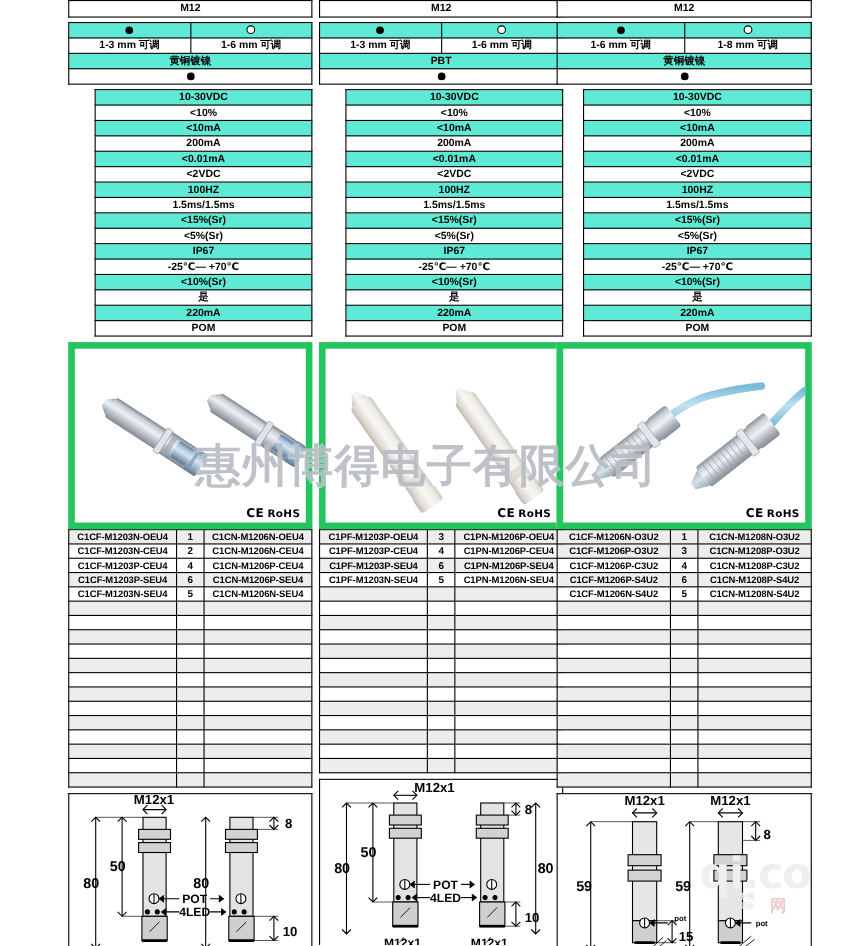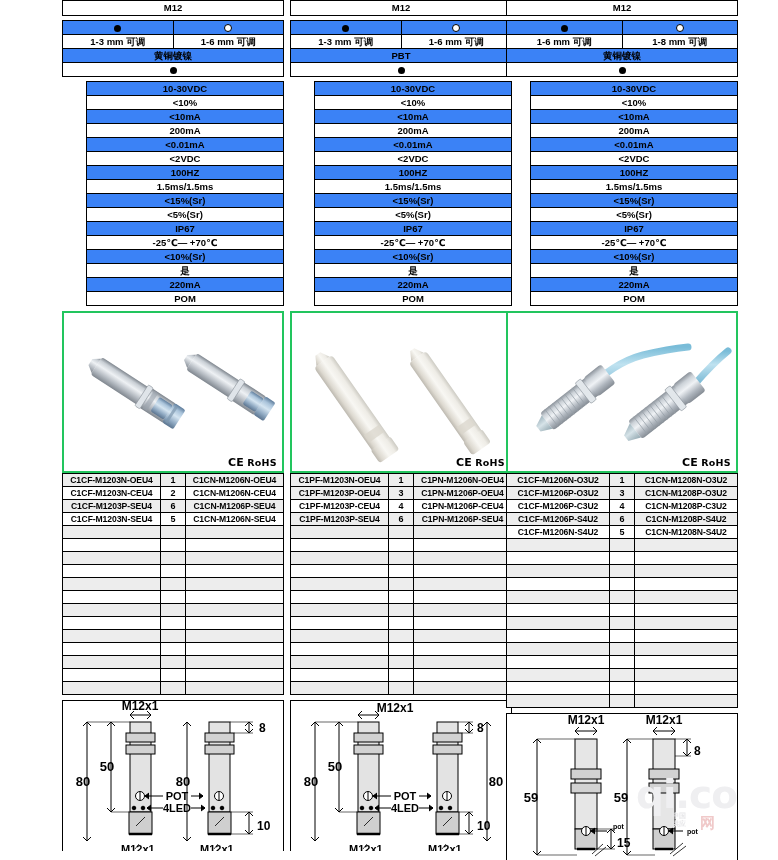--- a/index.html
+++ b/index.html
@@ -18,33 +18,33 @@
 
   
   .tbl{width:100%;border-collapse:collapse;table-layout:fixed;}
   .tbl td{
     border:1px solid #000;
     font-size:9.5px;font-weight:bold;color:#000;
     text-align:center;vertical-align:middle;
     height:13px;line-height:13px;padding:0;
     background:#fff;
   }
-  .tbl tr.shade td{background:#3b82f6;}
+  .tbl tr.shade td{background:#5eead4;}
   .tbl td.tall{height:14px;line-height:14px;}
 
   .grp{margin-bottom:4px;}
   .grp-sp{margin-bottom:5px;padding-left:24px;}
 
   .dot-f,.dot-o{display:inline-block;width:7px;height:7px;border-radius:50%;vertical-align:middle;}
   .dot-f{background:#000;}
   .dot-o{background:#fff;border:1.4px solid #000;box-sizing:border-box;width:8px;height:8px;}
 
   
   .photobox{
-    position:relative;border:2px solid #22c55e;background:#fff;
+    position:relative;border:6px solid #22c55e;background:#fff;
     height:158px;overflow:hidden;
   }
   .ce{
     position:absolute;right:5px;bottom:2px;
     font-size:11px;font-weight:bold;letter-spacing:.3px;
     font-family:"DejaVu Sans",sans-serif;
   }
   .ce .rohs{font-size:9.5px;margin-left:3px;}
 
   
@@ -227,20 +227,25 @@
       <tr class="shade">
         <td>C1CF-M1203N-OEU4</td>
         <td class="mid">1</td>
         <td>C1CN-M1206N-OEU4</td>
           </tr>
       <tr>
         <td>C1CF-M1203N-CEU4</td>
         <td class="mid">2</td>
         <td>C1CN-M1206N-CEU4</td>
           </tr>
+      <tr>
+        <td>C1CF-M1203P-CEU4</td>
+        <td class="mid">4</td>
+        <td>C1CN-M1206P-CEU4</td>
+          </tr>
       <tr class="shade">
         <td>C1CF-M1203P-SEU4</td>
         <td class="mid">6</td>
         <td>C1CN-M1206P-SEU4</td>
           </tr>
       <tr>
         <td>C1CF-M1203N-SEU4</td>
         <td class="mid">5</td>
         <td>C1CN-M1206N-SEU4</td>
           </tr>
@@ -505,38 +510,38 @@
         </g>
       </svg>
       <div class="ce">
         <span>CE</span><span class="rohs">RoHS</span>
       </div>
     </div>
 
     <table class="pn">
         <tbody>
       <tr class="shade">
-        <td>C1PF-M1203N-OEU4</td>
-        <td class="mid">1</td>
-        <td>C1PN-M1206N-OEU4</td>
-          </tr>
-      <tr class="shade">
         <td>C1PF-M1203P-OEU4</td>
         <td class="mid">3</td>
         <td>C1PN-M1206P-OEU4</td>
           </tr>
       <tr>
         <td>C1PF-M1203P-CEU4</td>
         <td class="mid">4</td>
         <td>C1PN-M1206P-CEU4</td>
           </tr>
       <tr class="shade">
         <td>C1PF-M1203P-SEU4</td>
         <td class="mid">6</td>
         <td>C1PN-M1206P-SEU4</td>
+          </tr>
+      <tr>
+        <td>C1PF-M1203N-SEU4</td>
+        <td class="mid">5</td>
+        <td>C1PN-M1206N-SEU4</td>
           </tr>
       <tr class="shade">
             <td class="empty"></td>
             <td class="mid empty"></td>
             <td class="empty"></td>
           </tr>
       <tr>
             <td class="empty"></td>
             <td class="mid empty"></td>
             <td class="empty"></td>
@@ -982,17 +987,18 @@
           <text x="114" y="88" font-size="13" text-anchor="middle">59</text>
           <text x="187" y="41" font-size="12">8</text>
           <text x="110" y="133" font-size="12">15</text>
           <text x="106" y="115" font-size="7">pot</text>
           <text x="180" y="120" font-size="7">pot</text>
         </g>
       </svg>
     </div>
   </div>
 
+  <div class="wm-cn">惠州博得电子有限公司</div>
   <div class="wm-qi">qi.co</div>
   <div class="wm-qi3">中国<br>供应</div>
   <div class="wm-qi2">网</div>
 
 </div>
 
 </body></html>

